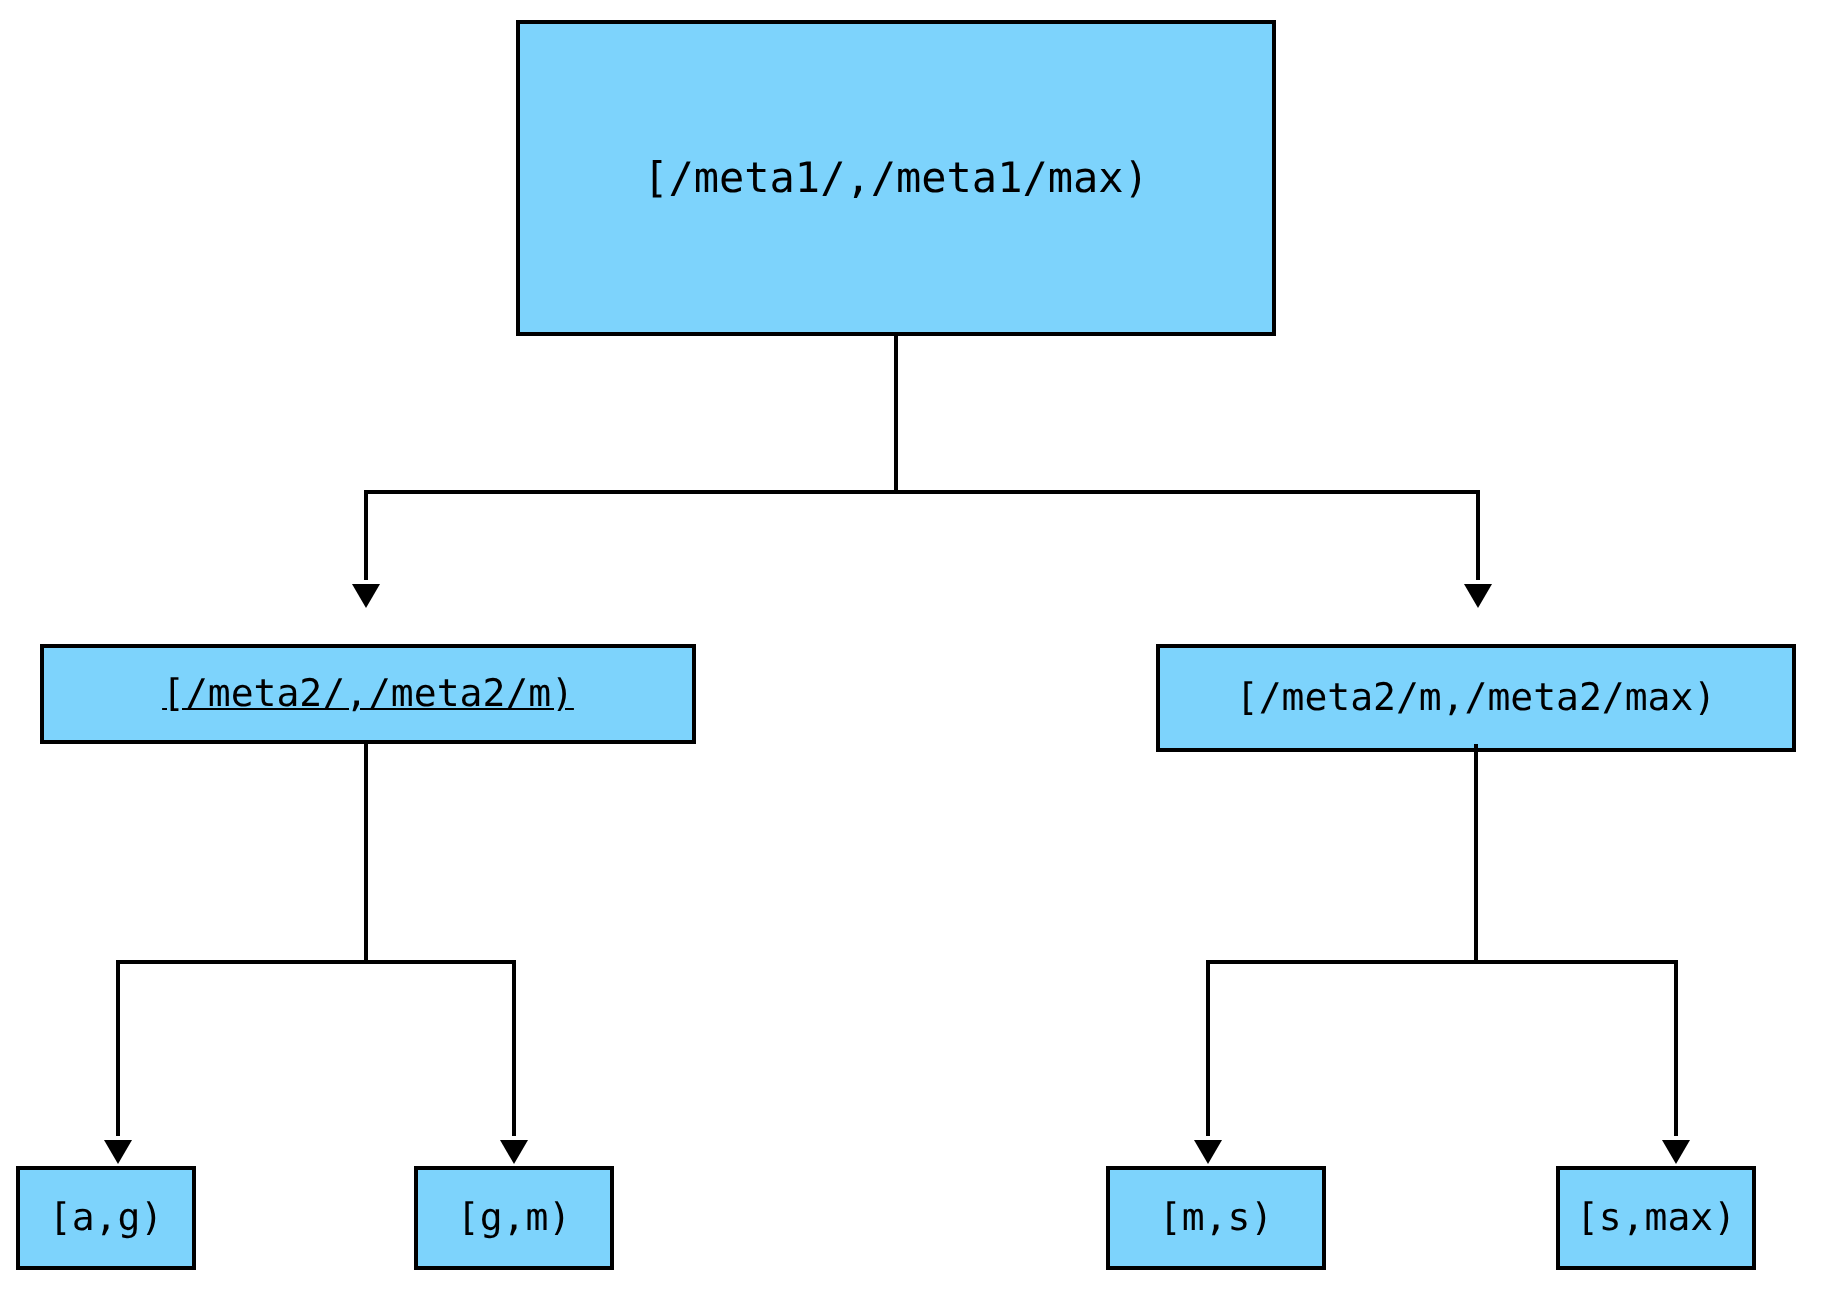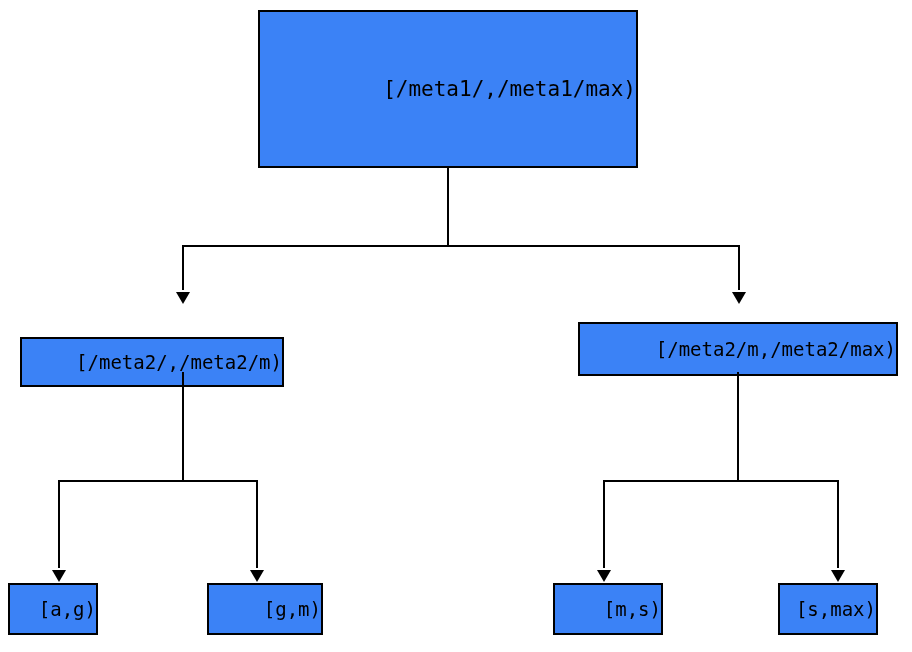--- a/index.html
+++ b/index.html
@@ -14,64 +14,65 @@
     position: relative;
     width: 912px;
     height: 652px;
     background: #ffffff;
     overflow: hidden;
   }
   .node {
     position: absolute;
     box-sizing: border-box;
     border: 2px solid #000000;
-    background: #3b82f6;
+    background: #7dd3fc;
     display: flex;
     align-items: center;
-    justify-content: flex-end;
+    justify-content: center;
     color: #000000;
     font-family: "DejaVu Sans Mono", monospace;
     white-space: pre;
   }
   .node-label {
     font-family: "DejaVu Sans Mono", monospace;
     color: #000000;
     letter-spacing: 0px;
   }
   
   .node-root {
     left: 258px;
     top: 10px;
     width: 380px;
     height: 158px;
     font-size: 21px;
   }
   
   .node-mid-left {
     left: 20px;
-    top: 337px;
-    width: 264px;
+    top: 322px;
+    width: 328px;
     height: 50px;
     font-size: 19px;
+    text-decoration: underline;
   }
   .node-mid-right {
     left: 578px;
     top: 322px;
     width: 320px;
     height: 54px;
     font-size: 19px;
   }
   
   .node-leaf {
     top: 583px;
     height: 52px;
     font-size: 19px;
   }
   .leaf-ag   { left: 8px;   width: 90px; }
-  .leaf-gm   { left: 207px; width: 116px; }
+  .leaf-gm   { left: 207px; width: 100px; }
   .leaf-ms   { left: 553px; width: 110px; }
   .leaf-smax { left: 778px; width: 100px; }
 
   
   .vline {
     position: absolute;
     width: 2px;
     background: #000000;
   }
   .hline {

